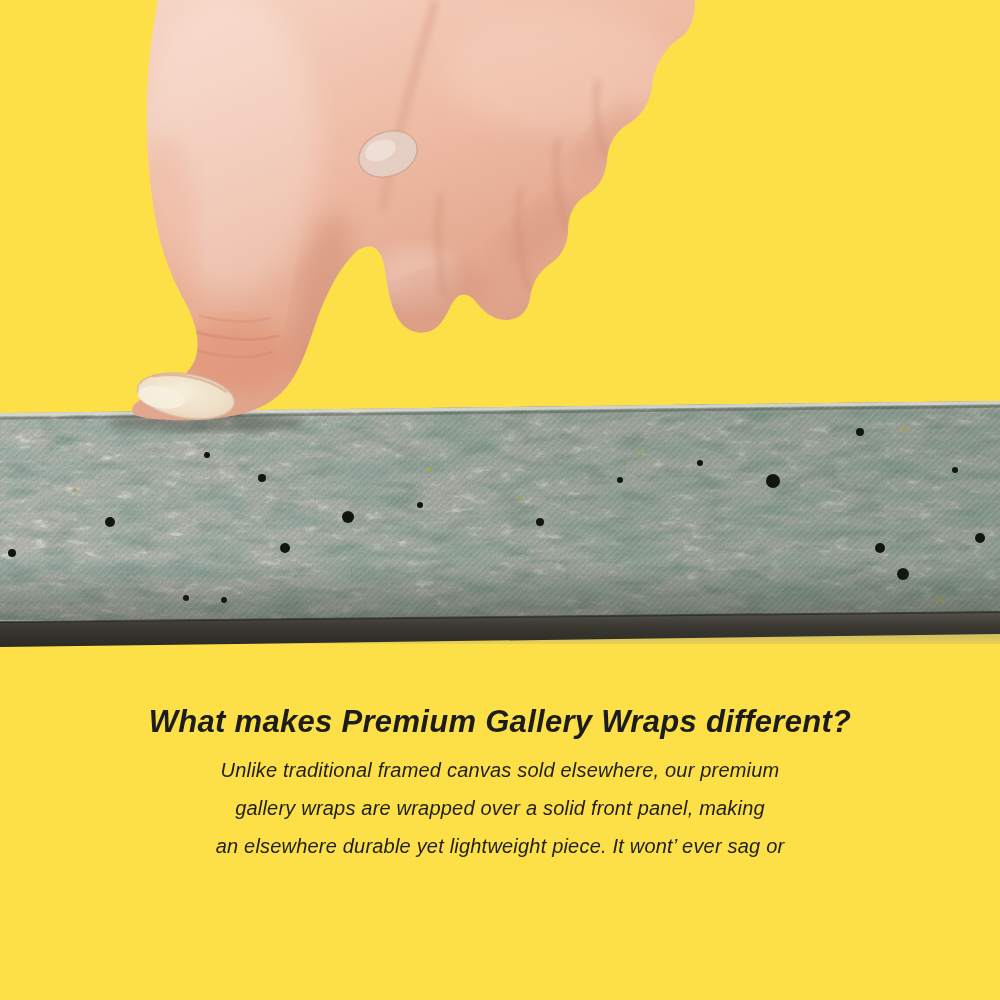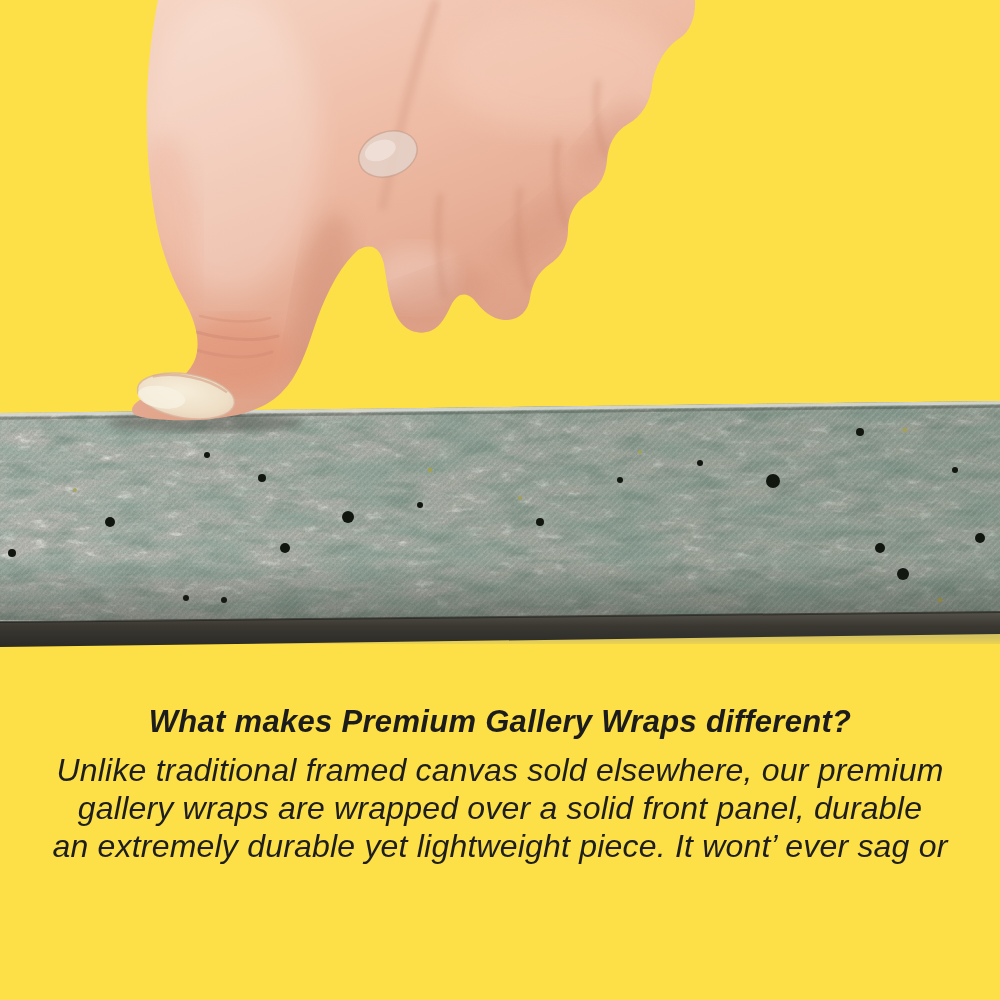--- a/index.html
+++ b/index.html
@@ -18,21 +18,21 @@
   }
   .headline{
     font-size:31px;
     font-style:italic;
     font-weight:700;
     letter-spacing:.3px;
     margin:0 0 11px 0;
     color:#1c1c1c;
   }
   .body-line{
-    font-size:32px;
+    font-size:20px;
     font-style:italic;
     font-weight:500;
     line-height:38px;
     letter-spacing:.2px;
     color:#1e1e1e;
   }
 </style>
 </head>
 <body>
 
@@ -254,18 +254,18 @@
           <path d="M150 382 C 170 374, 204 374, 226 386" stroke="#d9a98f" stroke-width="2.5" fill="none" opacity="0.7"></path>
         </g>
       </g>
     </svg>
   </div>
 
   <div class="caption">
     <h1 class="headline">What makes Premium Gallery Wraps different?</h1>
     <div class="body">
       <div class="body-line">Unlike traditional framed canvas sold elsewhere, our premium</div>
-      <div class="body-line">gallery wraps are wrapped over a solid front panel, durable</div>
-      <div class="body-line">an extremely durable yet lightweight piece. It wont’ ever sag or</div>
+      <div class="body-line">gallery wraps are wrapped over a solid front panel, making</div>
+      <div class="body-line">an elsewhere durable yet lightweight piece. It wont’ ever sag or</div>
     </div>
   </div>
 
 </div>
 
 </body></html>

